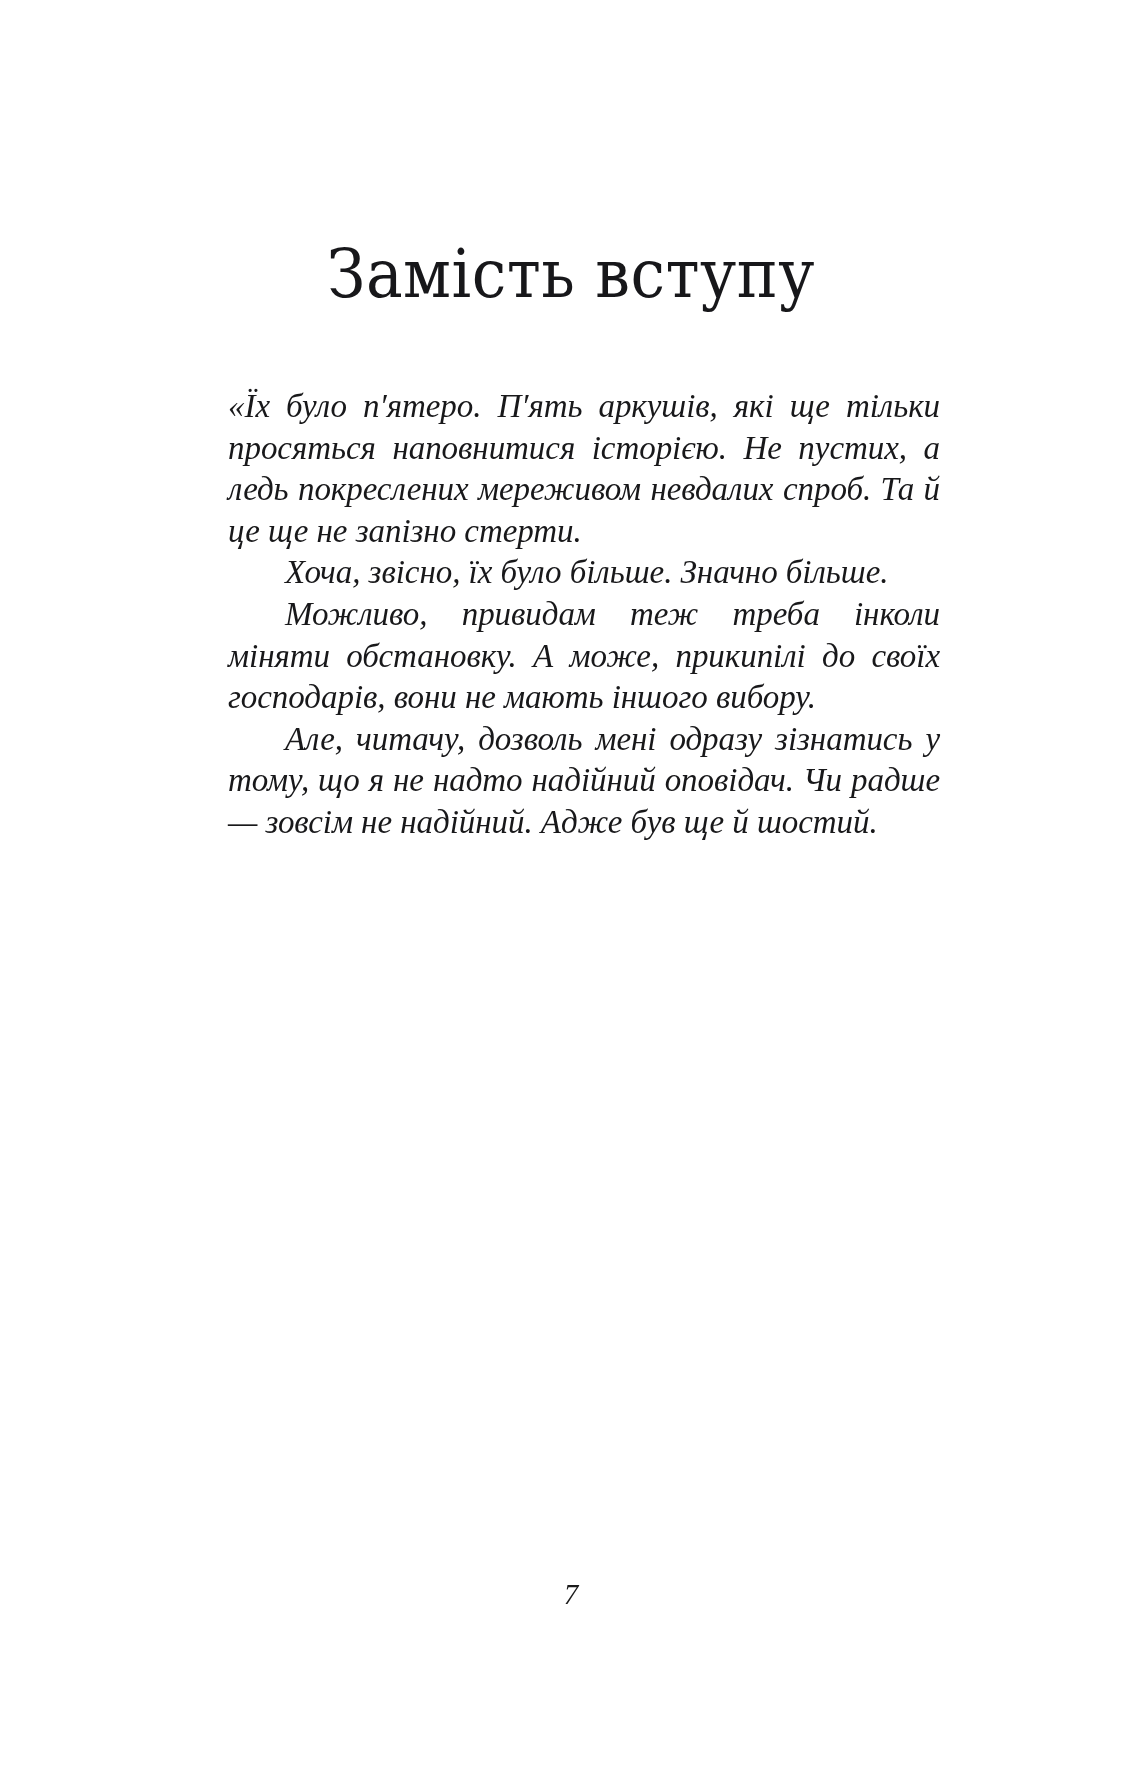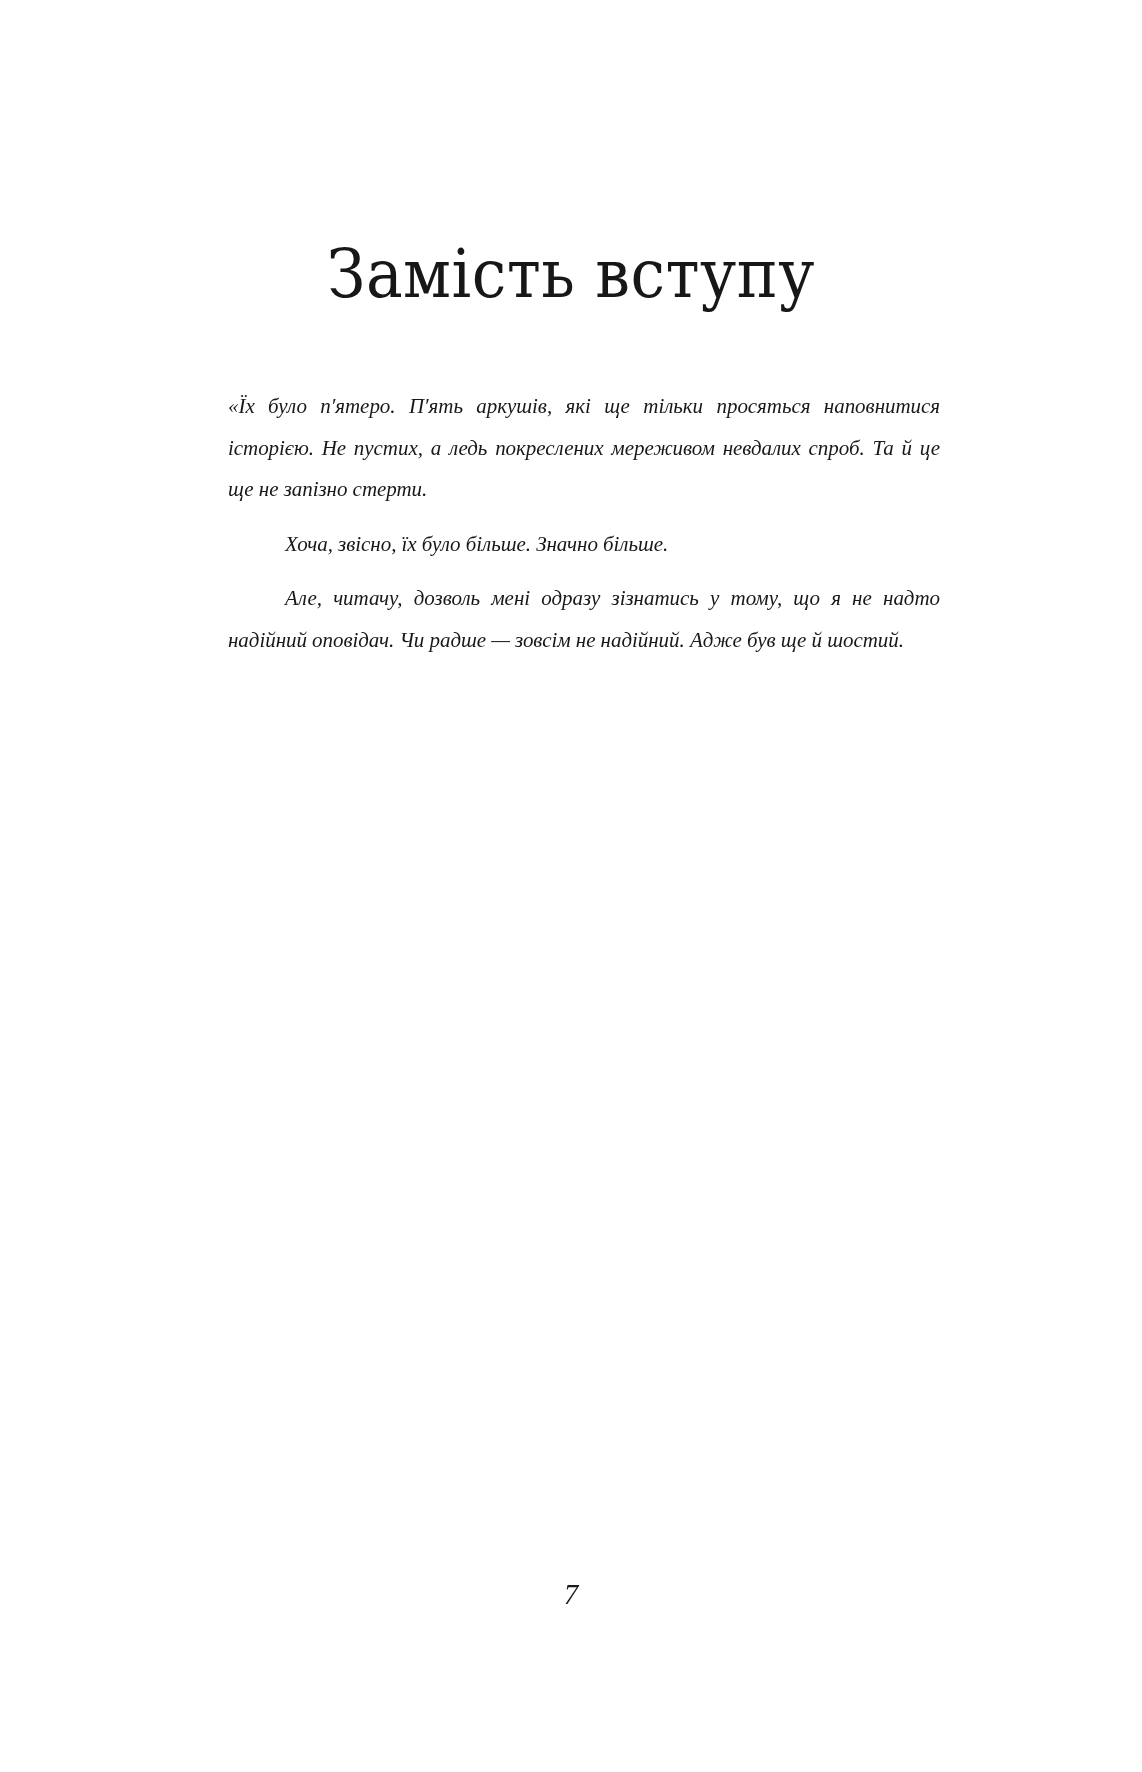--- a/index.html
+++ b/index.html
@@ -37,30 +37,30 @@
   
   .body-column {
     position: absolute;
     left: 128px;
     top: 386px;
     width: 712px;
   }
   .para {
     margin: 0;
     font-style: italic;
-    font-size: 21px;
+    font-size: 33px;
     line-height: 41.6px;
     text-align: justify;
     text-justify: inter-word;
     hyphens: manual;
     color: #18181a;
     letter-spacing: -0.05px;
   }
   .para + .para {
-    margin-top: 13px;
+    margin-top: 0;
   }
   .para.indent {
     text-indent: 57px;
   }
   
   .para::after {
     content: "";
     display: inline-block;
     width: 100%;
   }
@@ -87,20 +87,21 @@
 
   <h1 class="chapter-title">Замість вступу</h1>
 
   <div class="body-column">
 
     <p class="para no-stretch">«Їх було п′ятеро. П′ять аркушів, які ще тільки просяться наповнитися історією. Не пустих, а ледь покреслених мереживом невдалих спроб. Та й це ще не запізно стерти.</p>
 
     <p class="para indent no-stretch">Хоча, звісно, їх було більше. Значно більше.</p>
 
 
+    <p class="para indent no-stretch">Можливо, привидам теж треба інколи міняти обстановку. А може, прикипілі до своїх господарів, вони не мають іншого вибору.</p>
 
     <p class="para indent no-stretch">Але, читачу, дозволь мені одразу зізнатись у тому, що я не надто надійний оповідач. Чи радше — зовсім не надійний. Адже був ще й шостий.</p>
 
 
   </div>
 
   <div class="folio">7</div>
 
 </div>
 

